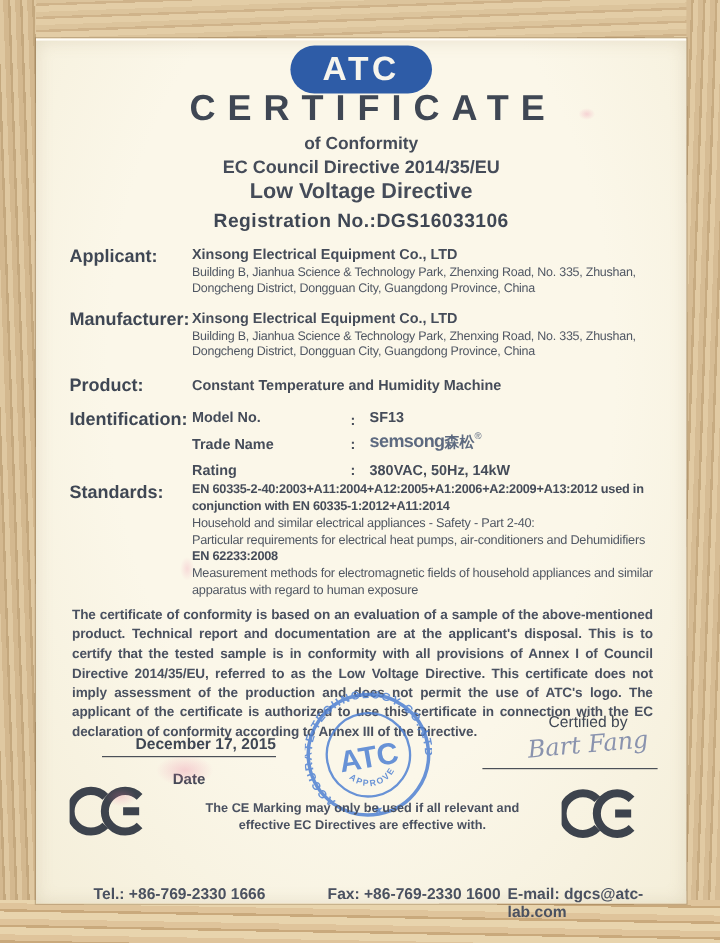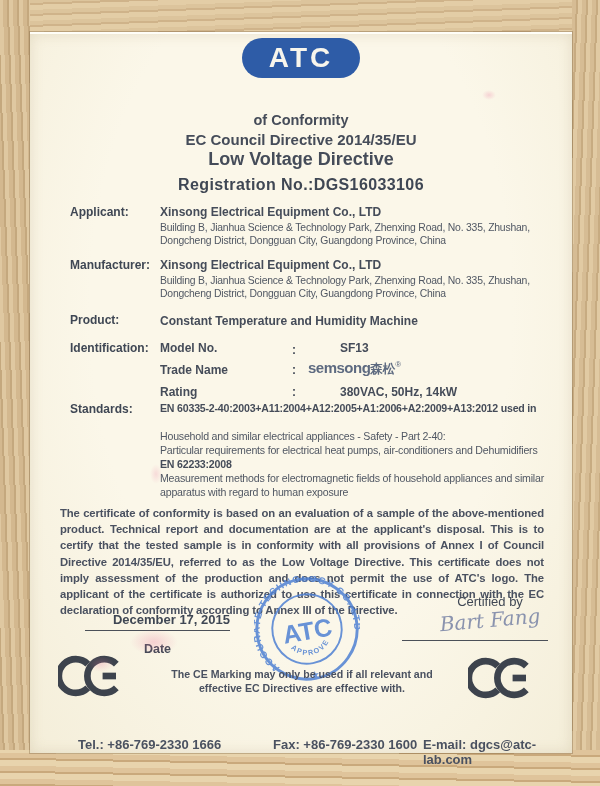--- a/index.html
+++ b/index.html
@@ -31,26 +31,26 @@
   
   .logo-pill{top:4px;left:50%;transform:translateX(-50%);width:118px;height:40px;
     background:#2e5ca7;border-radius:21px;z-index:3;text-align:center;}
   .logo-pill span{color:#f7f5ec;font-weight:bold;font-size:28px;line-height:40px;letter-spacing:3px;}
   .title{top:40px;font-size:30px;font-weight:bold;letter-spacing:10px;color:#3f4754;padding-left:10px;z-index:1;}
   .subtitle{top:78px;font-size:14.5px;font-weight:bold;color:#454c59;}
   .dir1{top:97px;font-size:15px;font-weight:bold;color:#454c59;}
   .dir2{top:115px;font-size:18px;font-weight:bold;color:#454c59;}
   .reg{top:142px;font-size:16px;font-weight:bold;color:#3f4754;letter-spacing:.4px;}
   
-  .flabel{left:40px;font-size:12px;font-weight:bold;color:#3f4754;text-align:center;}
+  .flabel{left:28px;font-size:15px;font-weight:bold;color:#3f4754;text-align:center;}
   .fname{left:130px;font-size:12px;font-weight:bold;color:#454c59;}
   .faddr{left:130px;font-size:10.4px;letter-spacing:-0.2px;color:#505763;}
   .sublabel{left:130px;font-size:12px;font-weight:bold;color:#454c59;}
   .colon{left:262px;font-size:12px;font-weight:bold;color:#454c59;}
-  .subvalue{left:278px;font-size:12px;font-weight:bold;color:#454c59;margin-left:32px;}
+  .subvalue{left:278px;font-size:12px;font-weight:bold;color:#454c59;}
   .tradename{left:278px;top:325px;color:#5d6a80;}
   .tradename .ts{font-weight:bold;font-size:15px;letter-spacing:-0.5px;}
   .tradename .tc{font-weight:bold;font-size:12.5px;}
   .tradename .tr{font-size:8px;vertical-align:super;}
   .stline{left:130px;width:392px;font-size:10.6px;letter-spacing:-0.2px;line-height:13.8px;color:#505763;}
   .stline.b{color:#454c59;}
   
   .decl{left:30px;top:471px;width:484px;font-size:11.3px;font-weight:bold;
     line-height:16.2px;text-align:justify;color:#4a5160;letter-spacing:-0.1px;}
   
@@ -87,20 +87,21 @@
   <div class="wood wood-top"></div>
   <div class="wood wood-left"></div>
   <div class="wood wood-right"></div>
   <div class="wood wood-bottom"></div>
 
   <div class="paper">
 
     <div class="abs logo-pill">
       <span>ATC</span>
     </div>
+    <div class="abs ctr title">CERTIFICATE</div>
     <div class="abs ctr subtitle">of Conformity</div>
     <div class="abs ctr dir1">EC Council Directive 2014/35/EU</div>
     <div class="abs ctr dir2">Low Voltage Directive</div>
     <div class="abs ctr reg">Registration No.:DGS16033106</div>
 
     <div class="abs flabel" style="top:171px">Applicant:</div>
     <div class="abs fname" style="top:171px">Xinsong Electrical Equipment Co., LTD</div>
     <div class="abs faddr" style="top:188px">Building B, Jianhua Science &amp; Technology Park, Zhenxing Road, No. 335, Zhushan,</div>
     <div class="abs faddr" style="top:201px">Dongcheng District, Dongguan City, Guangdong Province, China</div>
 
@@ -120,20 +121,21 @@
     <div class="abs sublabel" style="top:329px">Trade Name</div>
     <div class="abs colon" style="top:329px">:</div>
     <div class="abs tradename"><span class="ts">semsong</span><span class="tc">森松</span><span class="tr">®</span></div>
 
     <div class="abs sublabel" style="top:351px">Rating</div>
     <div class="abs colon" style="top:351px">:</div>
     <div class="abs subvalue" style="top:351px">380VAC, 50Hz, 14kW</div>
 
     <div class="abs flabel" style="top:368px">Standards:</div>
     <div class="abs stline b" style="top:368px">EN 60335-2-40:2003+A11:2004+A12:2005+A1:2006+A2:2009+A13:2012 used in</div>
+    <div class="abs stline b" style="top:382px">conjunction with EN 60335-1:2012+A11:2014</div>
     <div class="abs stline" style="top:396px">Household and similar electrical appliances - Safety - Part 2-40:</div>
     <div class="abs stline" style="top:410px">Particular requirements for electrical heat pumps, air-conditioners and Dehumidifiers</div>
     <div class="abs stline b" style="top:424px">EN 62233:2008</div>
     <div class="abs stline" style="top:438px">Measurement methods for electromagnetic fields of household appliances and similar</div>
     <div class="abs stline" style="top:452px">apparatus with regard to human exposure</div>
 
     <div class="abs decl">The certificate of conformity is based on an evaluation of a sample of the above-mentioned product. Technical report and documentation are at the applicant's disposal. This is to certify that the tested sample is in conformity with all provisions of Annex I of Council Directive 2014/35/EU, referred to as the Low Voltage Directive. This certificate does not imply assessment of the production and does not permit the use of ATC's logo. The applicant of the certificate is authorized to use this certificate in connection with the EC declaration of conformity according to Annex III of the Directive.</div>
 
     <svg class="abs seal" viewBox="0 0 110 110">
       <g transform="rotate(-10 55 55)" fill="none" stroke="#4f81d3">

